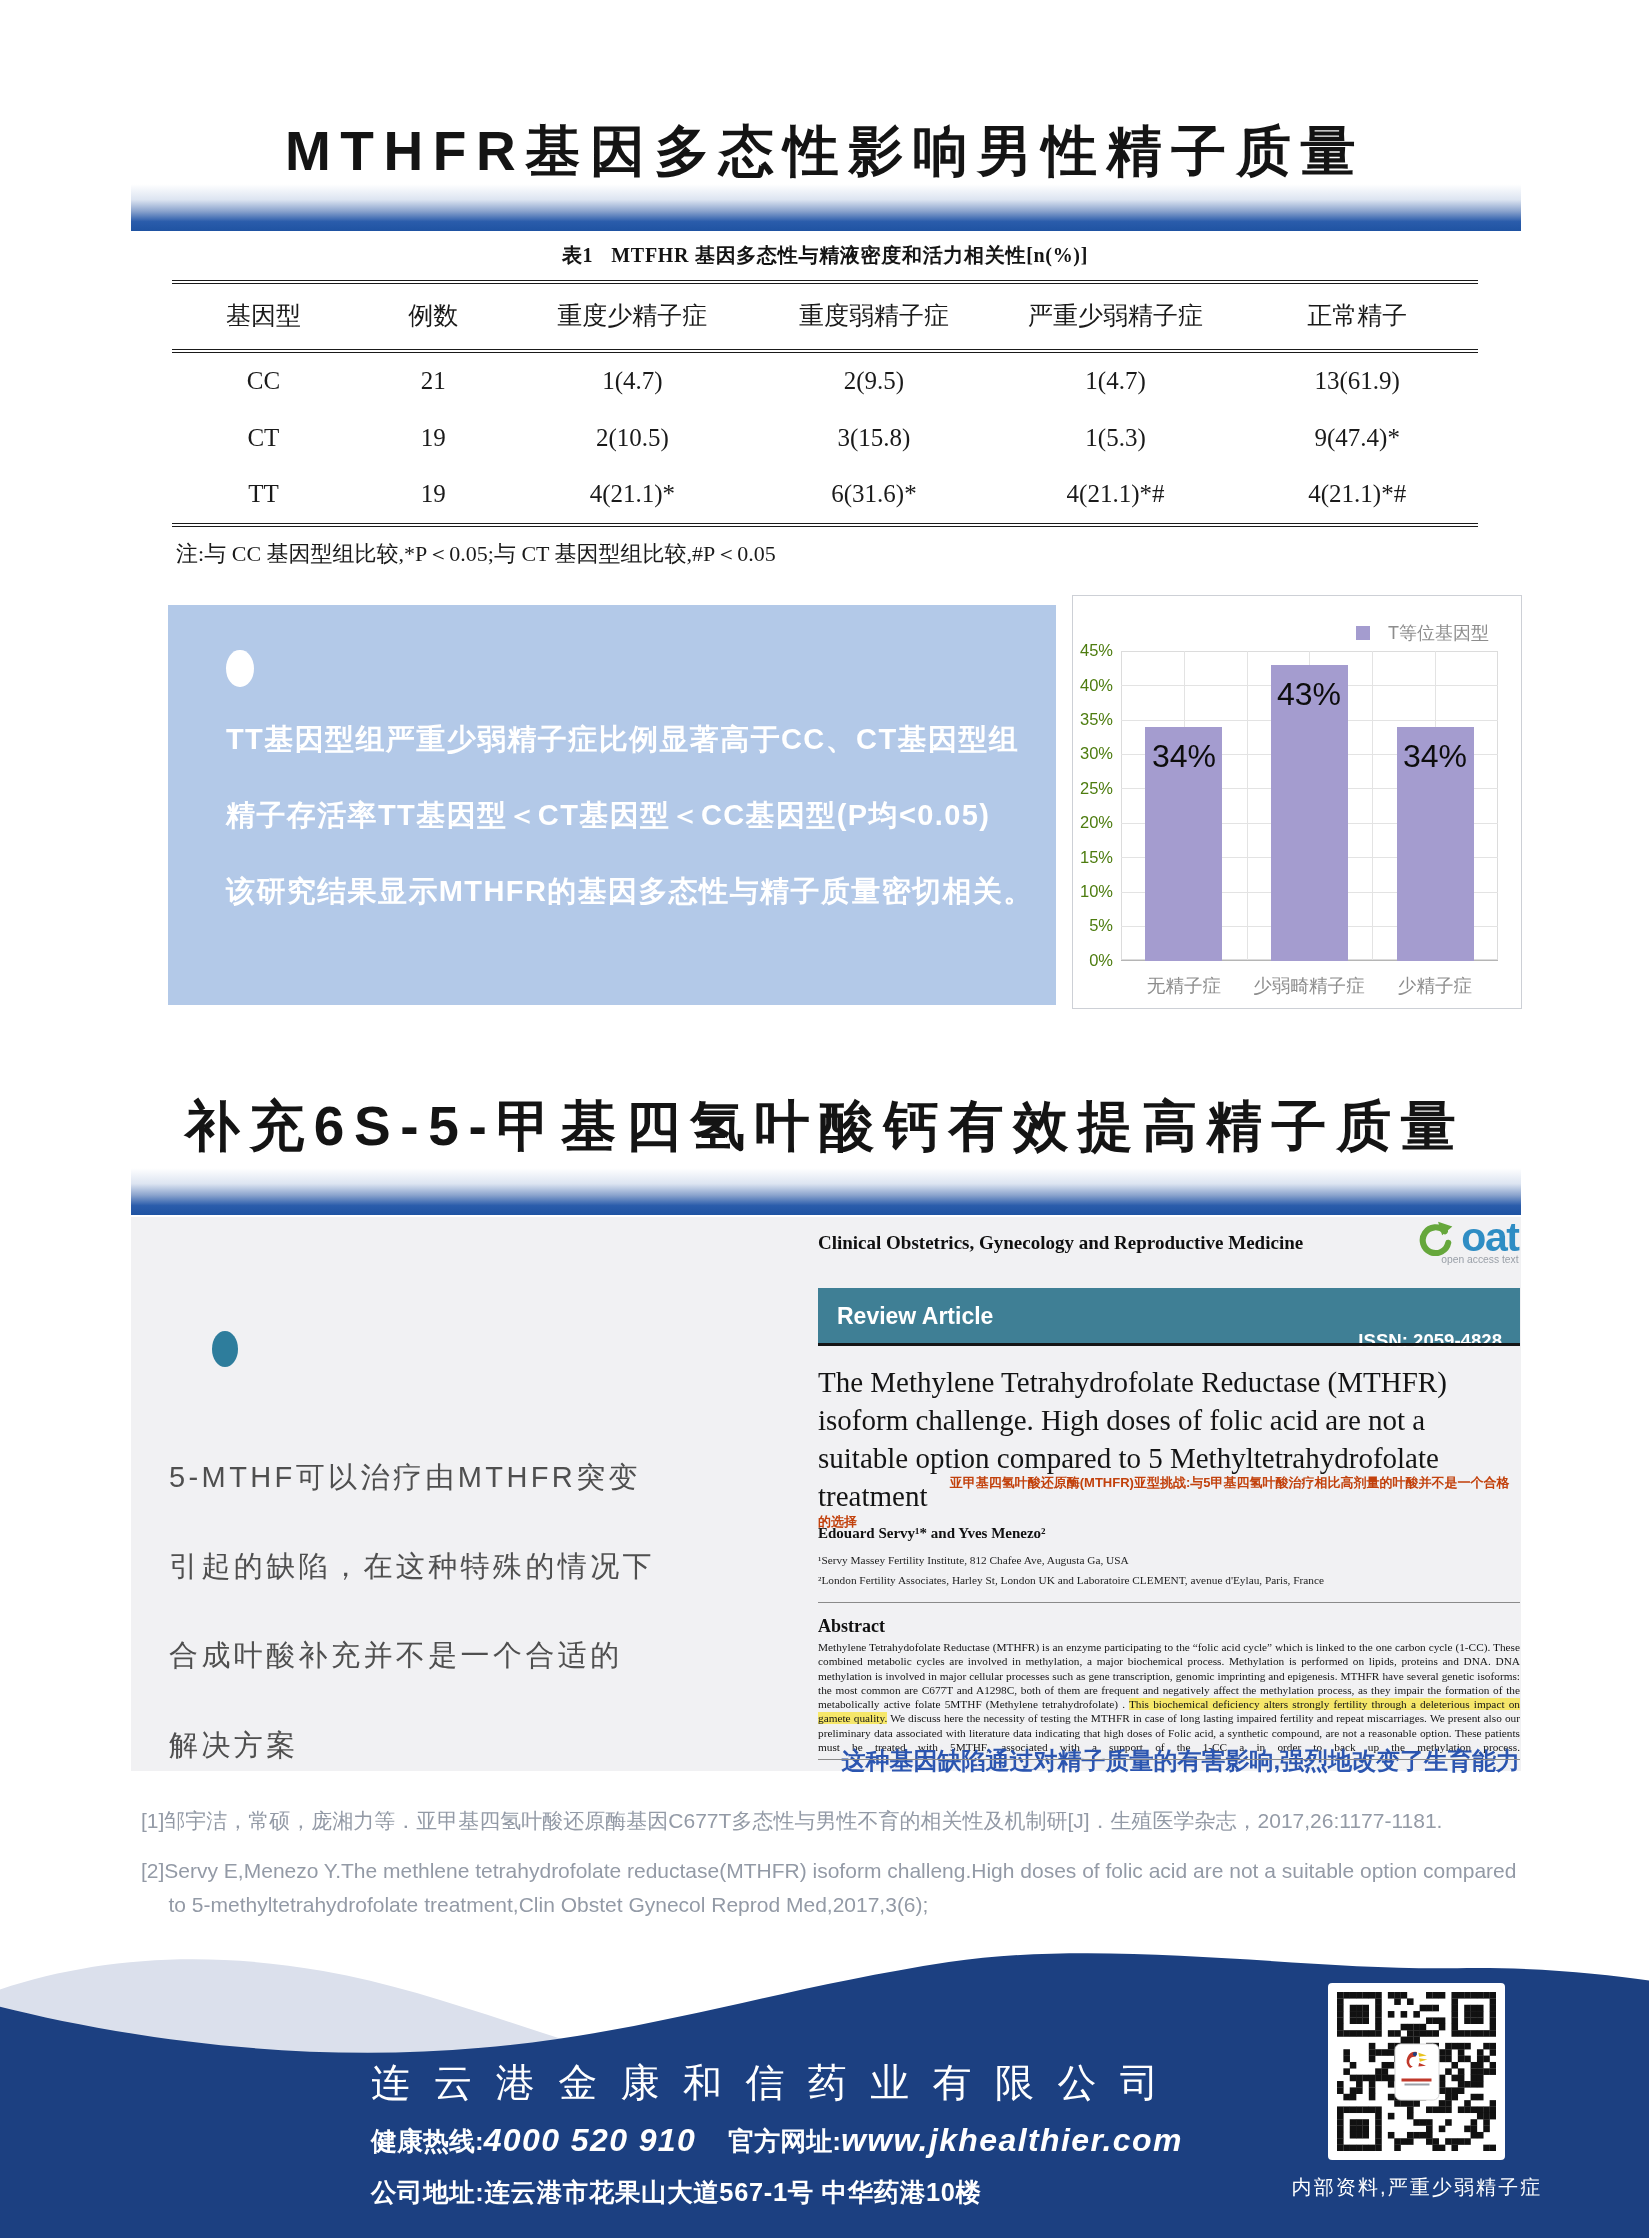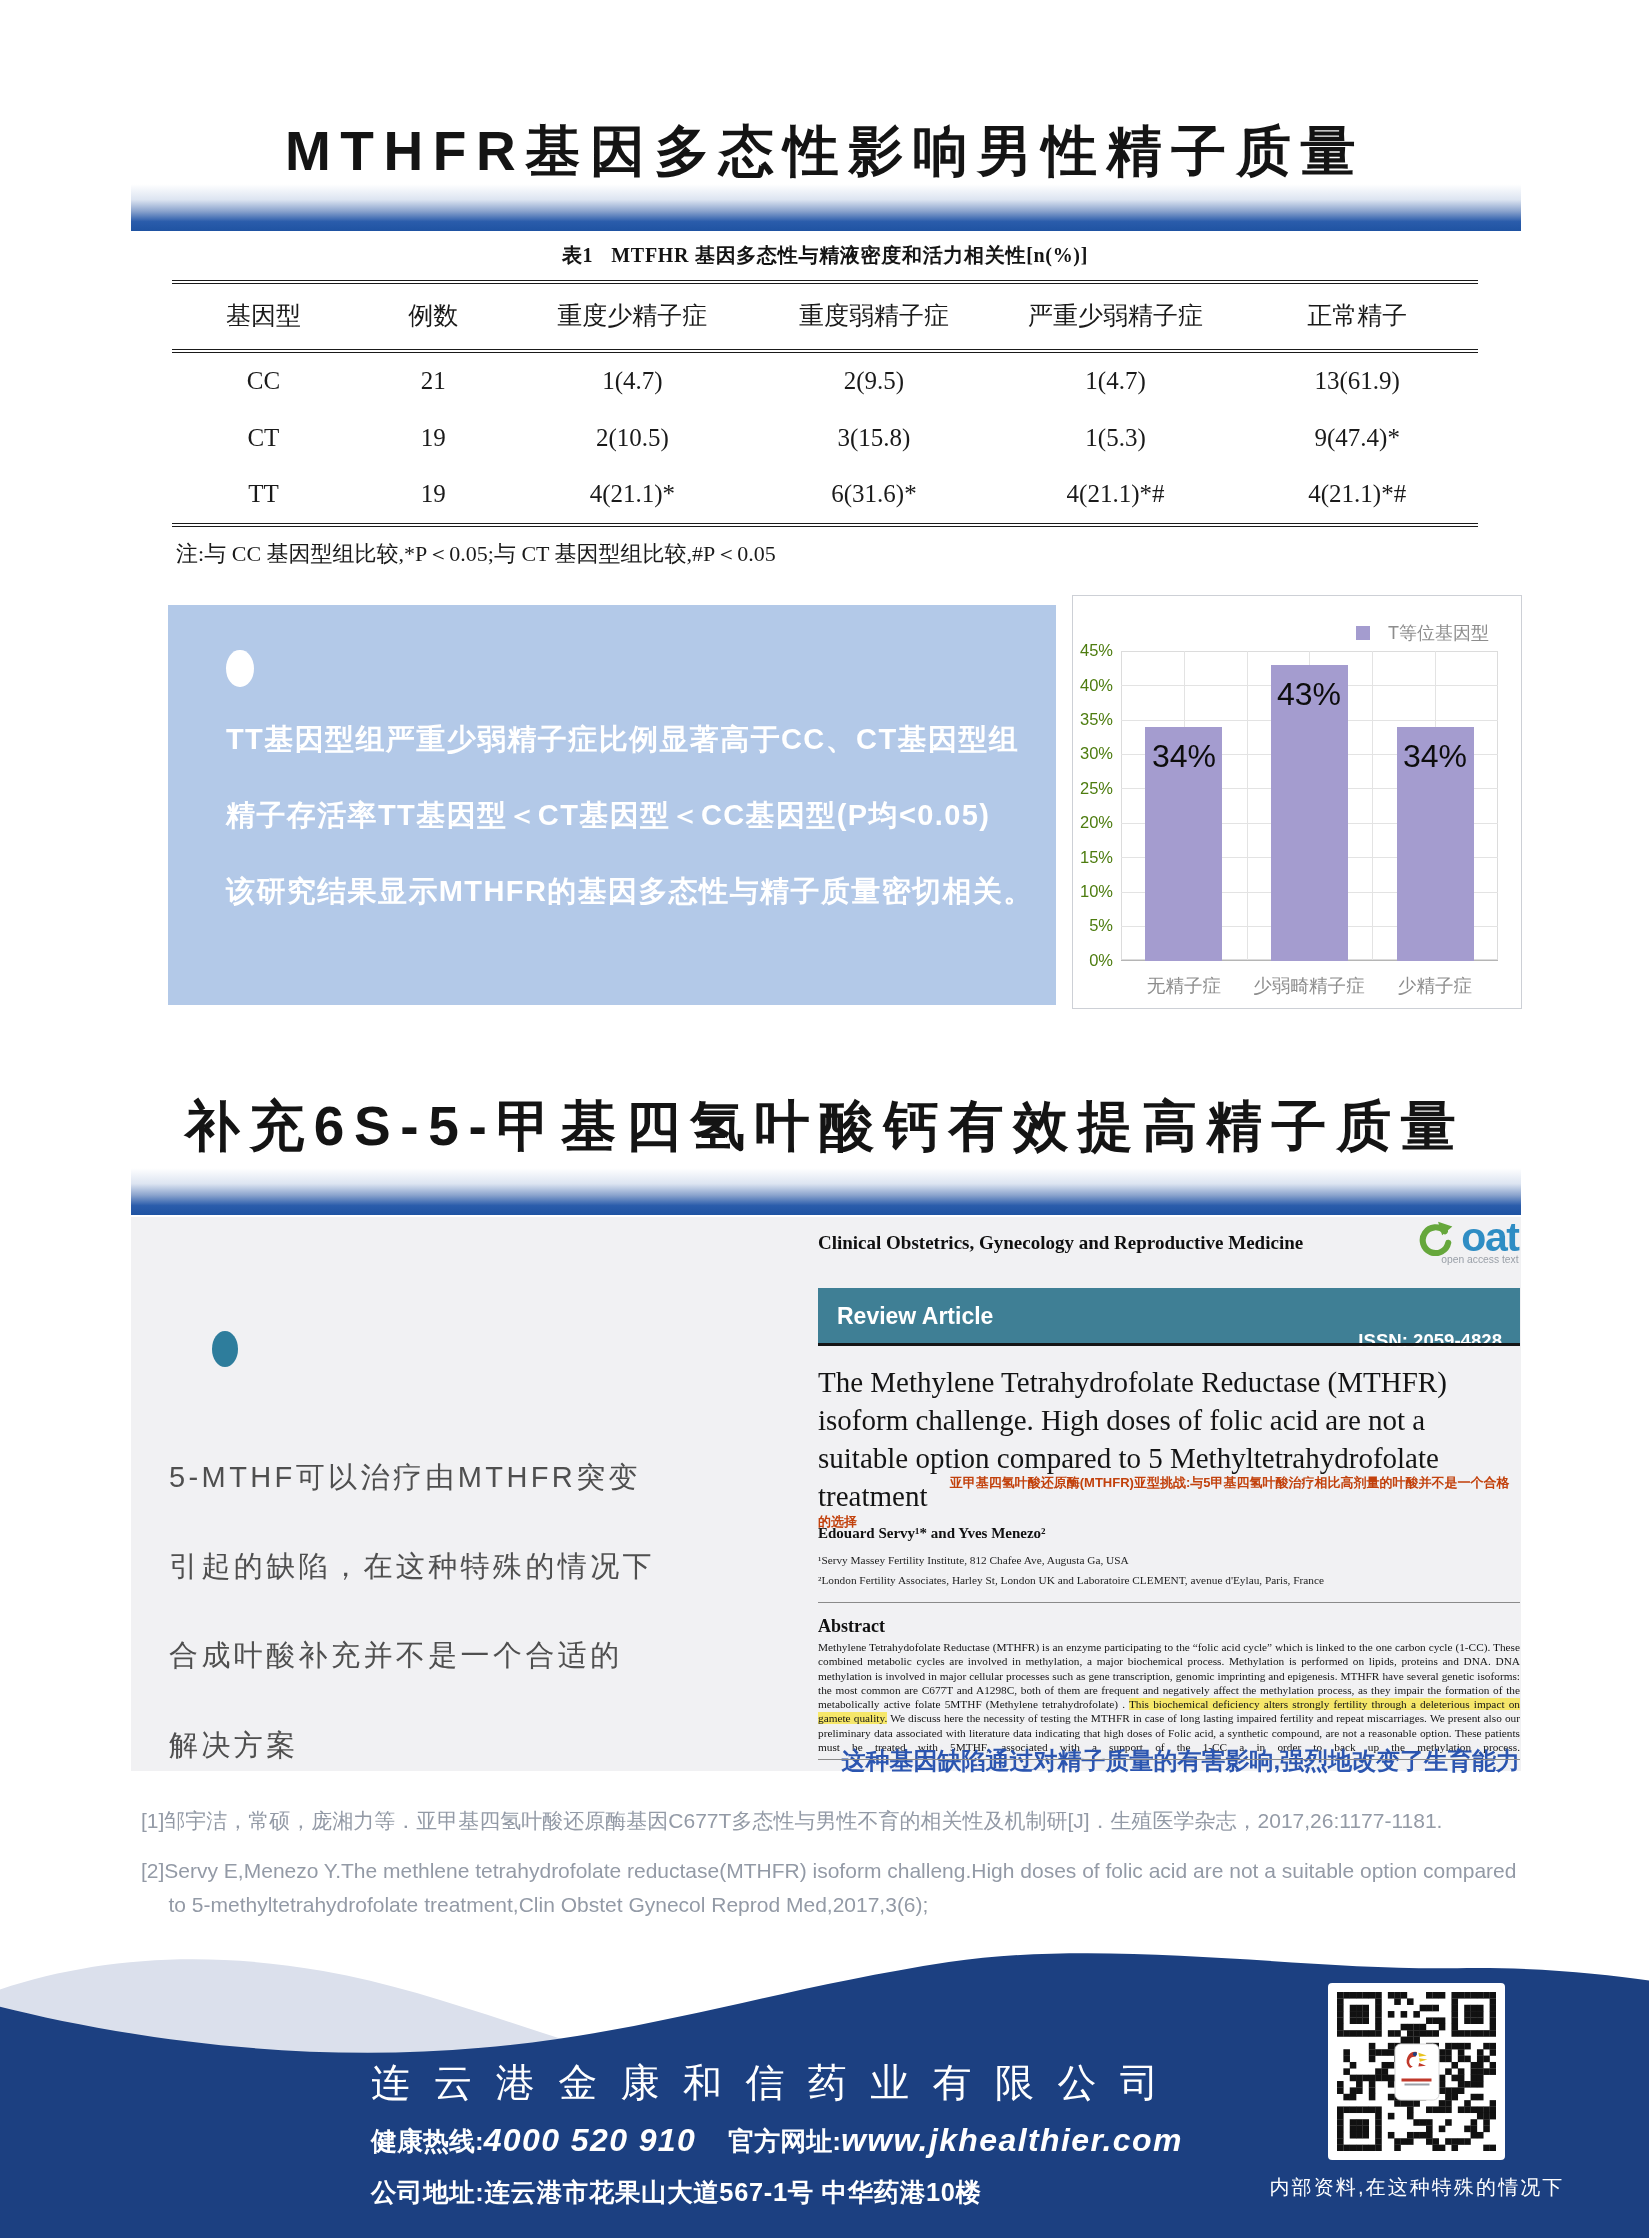--- a/index.html
+++ b/index.html
@@ -586,17 +586,17 @@
           <path d="M8,28 A13,13 0 0 1 18,5 L16,12 A7,7 0 0 0 12,26 Z" fill="#c0392b"></path>
           <circle cx="15" cy="8" r="3" fill="#1c4081"></circle>
           <path d="M20,6 L32,10 L21,12 Z" fill="#e8c31e"></path>
           <path d="M21,14 L33,16 L22,19 Z" fill="#e8c31e"></path>
           <path d="M21,21 L31,25 L20,26 Z" fill="#c0392b"></path>
         </svg>
         <div class="micro1"></div>
         <div class="micro2"></div>
       </div>
     </div>
-    <div class="qrcap">内部资料,在这种特殊的情况下</div>
+    <div class="qrcap">内部资料,严重少弱精子症</div>
   </div>
 
 </div>
 
 
 </body></html>

